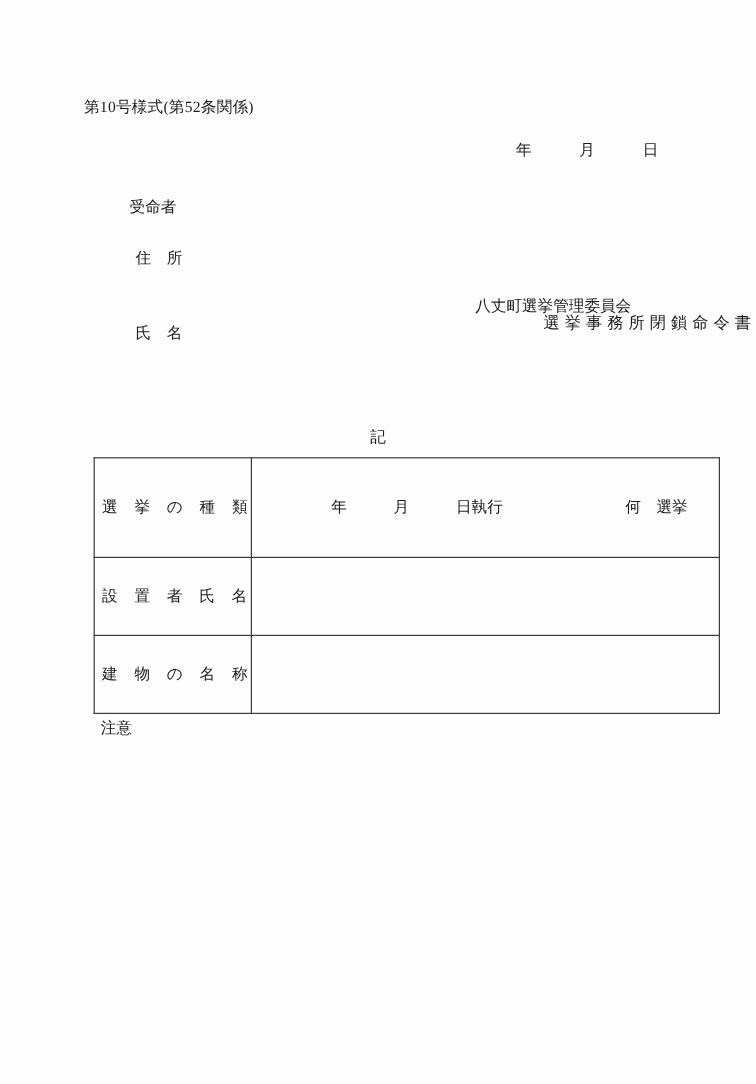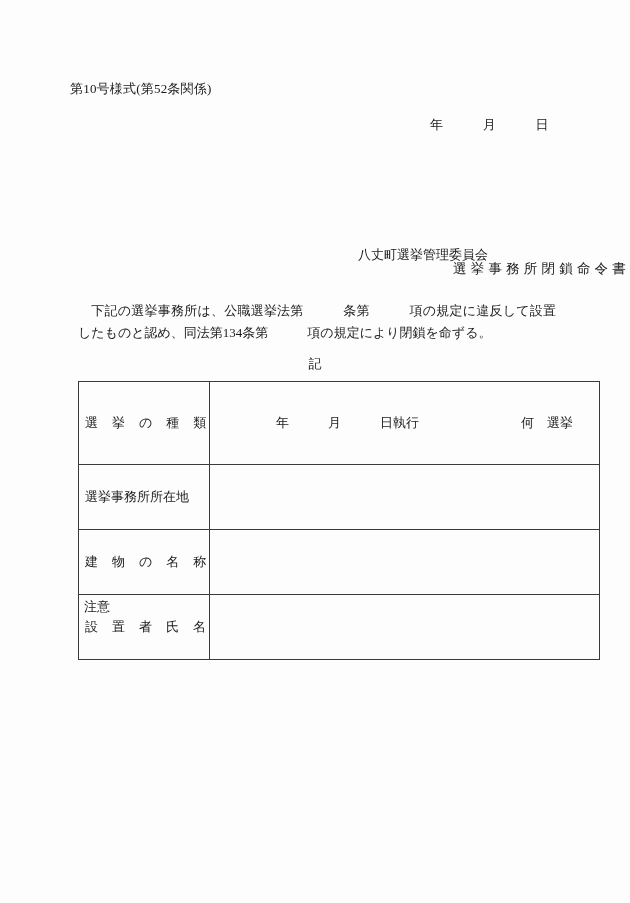--- a/index.html
+++ b/index.html
@@ -62,20 +62,21 @@
     position: absolute;
     left: 358px;
     top: 202px;
     font-size: 13px;
     line-height: 21px;
     white-space: pre;
   }
   .issuer-row {
     display: block;
     white-space: pre;
+    margin-left: 38px;
   }
   .seal-box {
     display: inline-block;
     border: 1px solid #2a2a2a;
     padding: 0px 2px 1px 2px;
     line-height: 13px;
     font-size: 12px;
     vertical-align: 1px;
     margin-left: 2px;
   }
@@ -179,66 +180,62 @@
 </style>
 </head>
 <body>
 
 <div class="page">
 
   <div class="form-no">第10号様式(第52条関係)</div>
 
   <div class="date-line">年　　　月　　　日</div>
 
+  <div class="recipient">
+    <span>受命者</span>
+    <span class="indent">住　所</span>
+    <span class="indent">氏　名</span>
+  </div>
 
   <div class="issuer">
     <span class="issuer-row">八丈町選挙管理委員会</span>
   </div>
 
   <div class="doc-title">選挙事務所閉鎖命令書</div>
 
-  <div class="body-para">　下記の選挙事務所は、公職選挙法第　　　条第　　　項の規定に違反して設置したものと認め、同法第134条第　　　項の規定により閉鎖を命ずる。</div>
 
   <div class="ki">記</div>
 
   <table class="tbl">
     <tbody>
       <tr>
         <td class="label spread">選　挙　の　種　類</td>
         <td class="val">
           <div class="val-inner">
             <span class="val-left">年　　　月　　　日執行</span>
             <span class="val-right">何　選挙</span>
           </div>
         </td>
       </tr>
       <tr>
-        <td class="label">選挙事務所所在地</td>
+        <td class="label spread">設　置　者　氏　名</td>
         <td class="val">
           <div class="val-inner">
             <span class="val-left"></span>
           </div>
         </td>
       </tr>
       <tr>
         <td class="label spread">建　物　の　名　称</td>
         <td class="val">
           <div class="val-inner">
             <span class="val-left"></span>
           </div>
         </td>
       </tr>
-      <tr>
-        <td class="label spread">設　置　者　氏　名</td>
-        <td class="val">
-          <div class="val-inner">
-            <span class="val-left"></span>
-          </div>
-        </td>
-      </tr>
     </tbody>
   </table>
 
   <div class="notes">
     <div class="notes-title">注意</div>
   </div>
 
 </div>
 
 </body></html>

